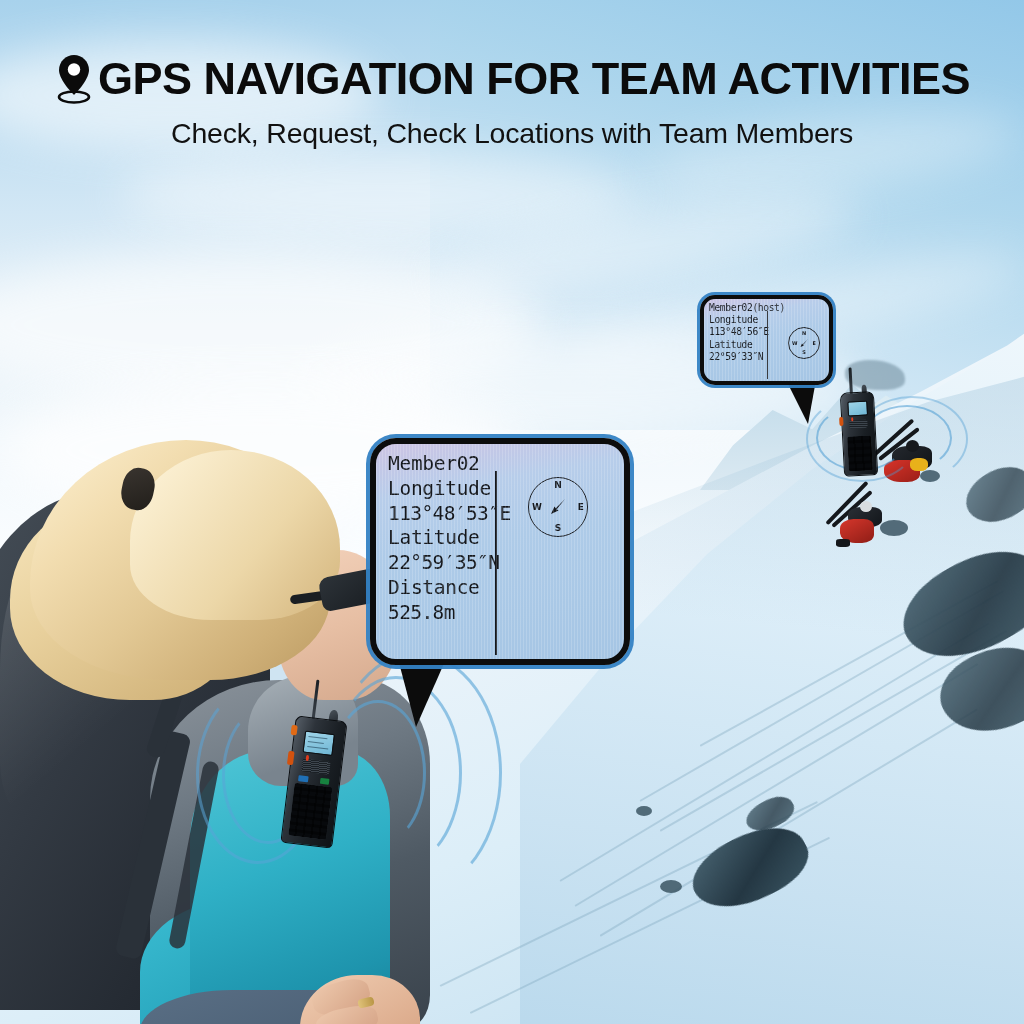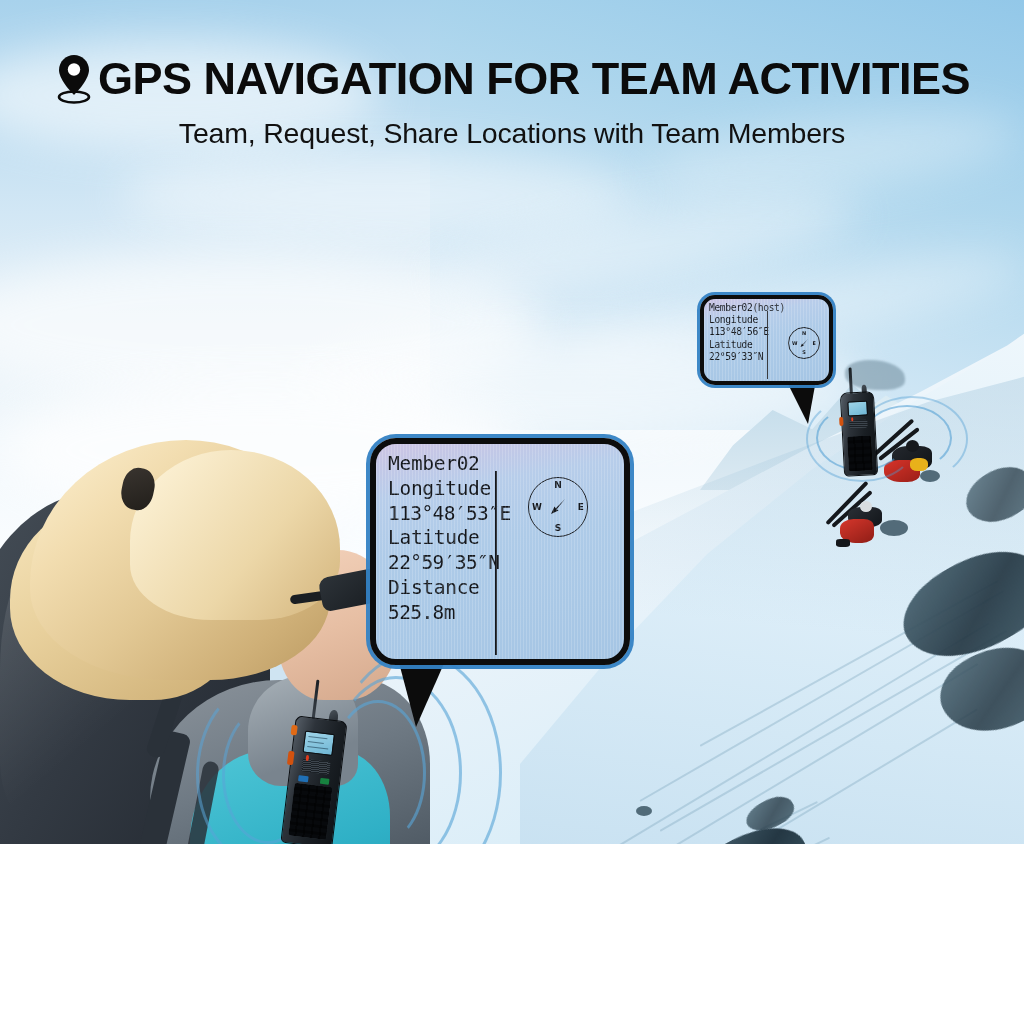--- a/index.html
+++ b/index.html
@@ -1,17 +1,17 @@
 <!DOCTYPE html>
 <html><head>
 <meta charset="utf-8">
 <style>
   html,body{margin:0;padding:0;background:#fff;}
   body{font-family:"Liberation Sans",sans-serif;}
-  #stage{position:relative;width:1024px;height:844px;overflow:hidden;background:#cfe4f2;}
+  #stage{position:relative;width:1024px;height:1024px;overflow:hidden;background:#cfe4f2;}
 
   
   .sky{position:absolute;left:0;top:0;width:1024px;height:560px;
        background:linear-gradient(180deg,#a8d2ec 0%,#bcdcf0 18%,#d2e7f5 38%,#e6f1f8 58%,#f2f8fc 78%,#fafdff 100%);}
   .sky-right{position:absolute;left:430px;top:0;width:594px;height:430px;
        background:linear-gradient(200deg,#8fc6e8 0%,#a9d4ec 35%,#cbe4f4 70%,#e8f3fa 100%);opacity:.85;}
   .cloud{position:absolute;border-radius:50%;background:#ffffff;filter:blur(22px);}
   .cloud.c1{left:-40px;top:40px;width:420px;height:110px;opacity:.55;}
   .cloud.c2{left:120px;top:150px;width:520px;height:90px;opacity:.45;}
   .cloud.c3{left:-60px;top:250px;width:600px;height:150px;opacity:.6;}
@@ -372,16 +372,16 @@
     <div class="title-row">
       <span class="pin">
         <svg width="40" height="52" viewBox="0 0 40 52">
           <ellipse cx="20" cy="45" rx="15" ry="5.5" fill="none" stroke="#0b0b0b" stroke-width="2.6"></ellipse>
           <path d="M20 3 C11.7 3 5 9.7 5 18 C5 28.5 20 43 20 43 C20 43 35 28.5 35 18 C35 9.7 28.3 3 20 3 Z" fill="#0b0b0b"></path>
           <circle cx="20" cy="17.5" r="6.2" fill="#ffffff"></circle>
         </svg>
       </span>
       <span class="title">GPS NAVIGATION FOR TEAM ACTIVITIES</span>
     </div>
-    <div class="subtitle">Team, Request, Share Locations with Team Members</div>
+    <div class="subtitle">Check, Request, Check Locations with Team Members</div>
   </div>
 
 </div>
 
 </body></html>

